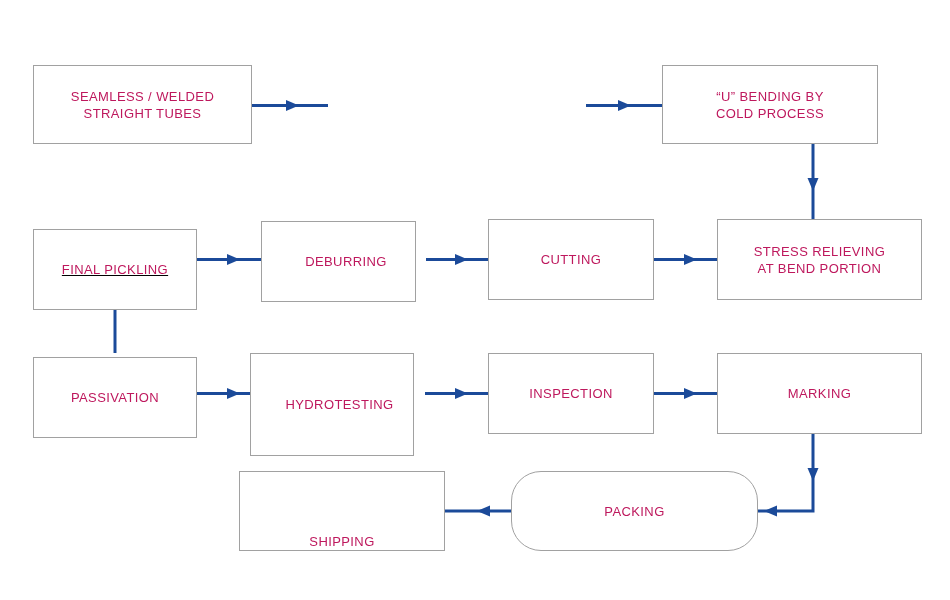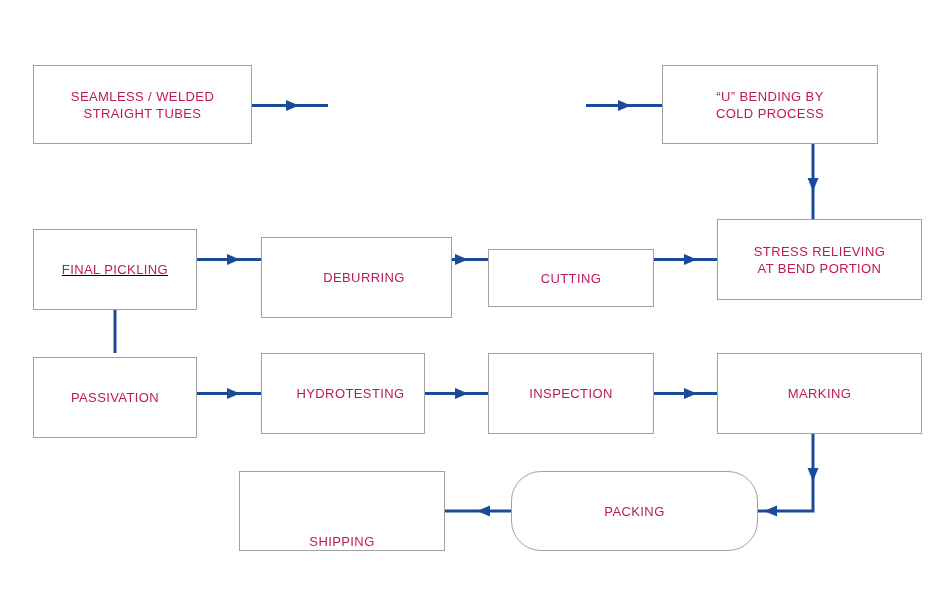--- a/index.html
+++ b/index.html
@@ -117,35 +117,35 @@
 STRAIGHT TUBES</span>
   </div>
   <div class="node" style="left:662px; top:65px; width:216px; height:79px;">
     <span class="node-label">“U” BENDING BY
 COLD PROCESS</span>
   </div>
 
   <div class="node" style="left:33px; top:229px; width:164px; height:81px;text-decoration:underline;">
     <span class="node-label">FINAL PICKLING</span>
   </div>
-  <div class="node" style="left:261px; top:237px; width:191px; height:81px;padding-left:15px;">
+  <div class="node" style="left:261px; top:221px; width:155px; height:81px;padding-left:15px;">
     <span class="node-label">DEBURRING</span>
   </div>
-  <div class="node" style="left:488px; top:219px; width:166px; height:58px;margin-top:30px;">
+  <div class="node" style="left:488px; top:219px; width:166px; height:81px;">
     <span class="node-label">CUTTING</span>
   </div>
   <div class="node" style="left:717px; top:219px; width:205px; height:81px;">
     <span class="node-label">STRESS RELIEVING
 AT BEND PORTION</span>
   </div>
 
   <div class="node" style="left:33px; top:357px; width:164px; height:81px;">
     <span class="node-label">PASSIVATION</span>
   </div>
-  <div class="node" style="left:261px; top:353px; width:164px; height:81px;padding-left:15px;">
+  <div class="node" style="left:250px; top:353px; width:164px; height:103px;padding-left:15px;">
     <span class="node-label">HYDROTESTING</span>
   </div>
   <div class="node" style="left:488px; top:353px; width:166px; height:81px;">
     <span class="node-label">INSPECTION</span>
   </div>
   <div class="node" style="left:717px; top:353px; width:205px; height:81px;">
     <span class="node-label">MARKING</span>
   </div>
 
   <div class="node" style="left:239px; top:471px; width:206px; height:80px;align-items:flex-end;">

